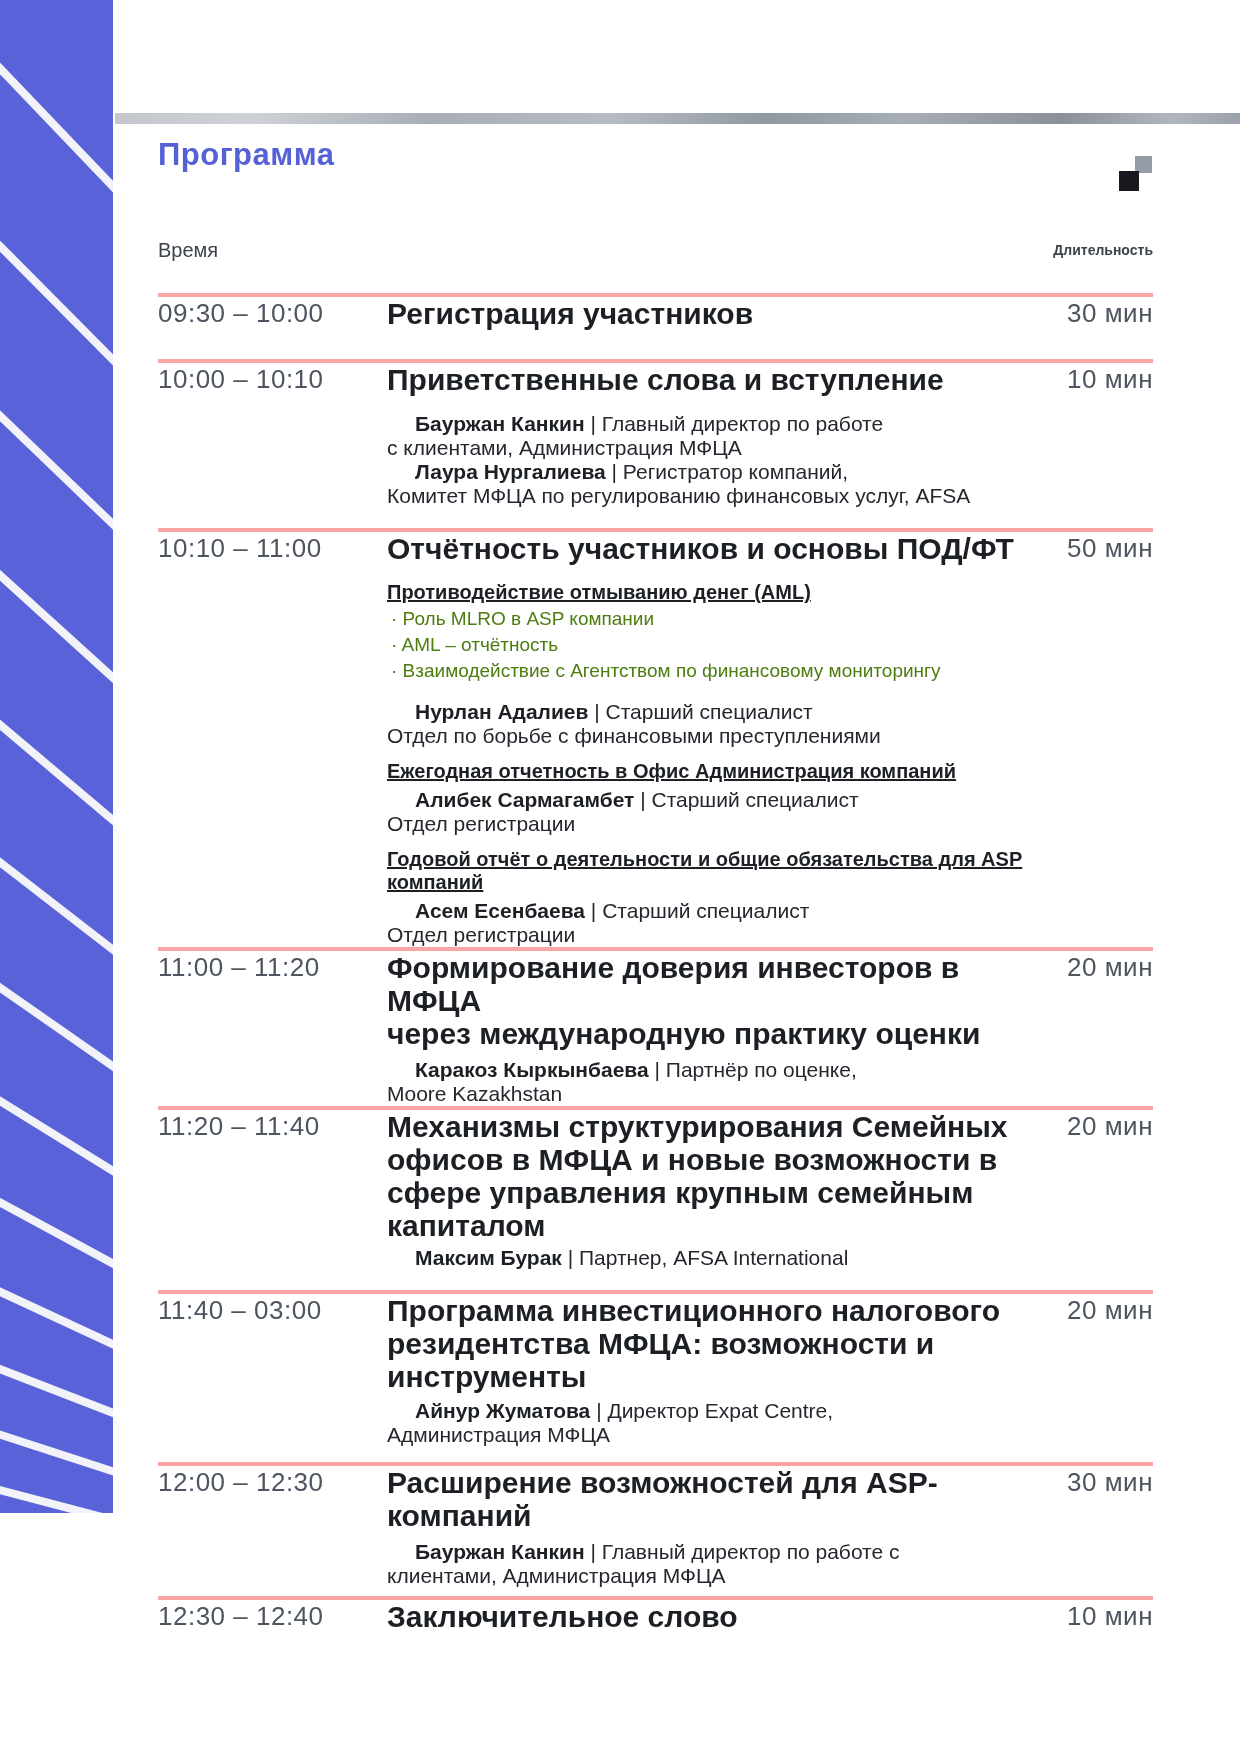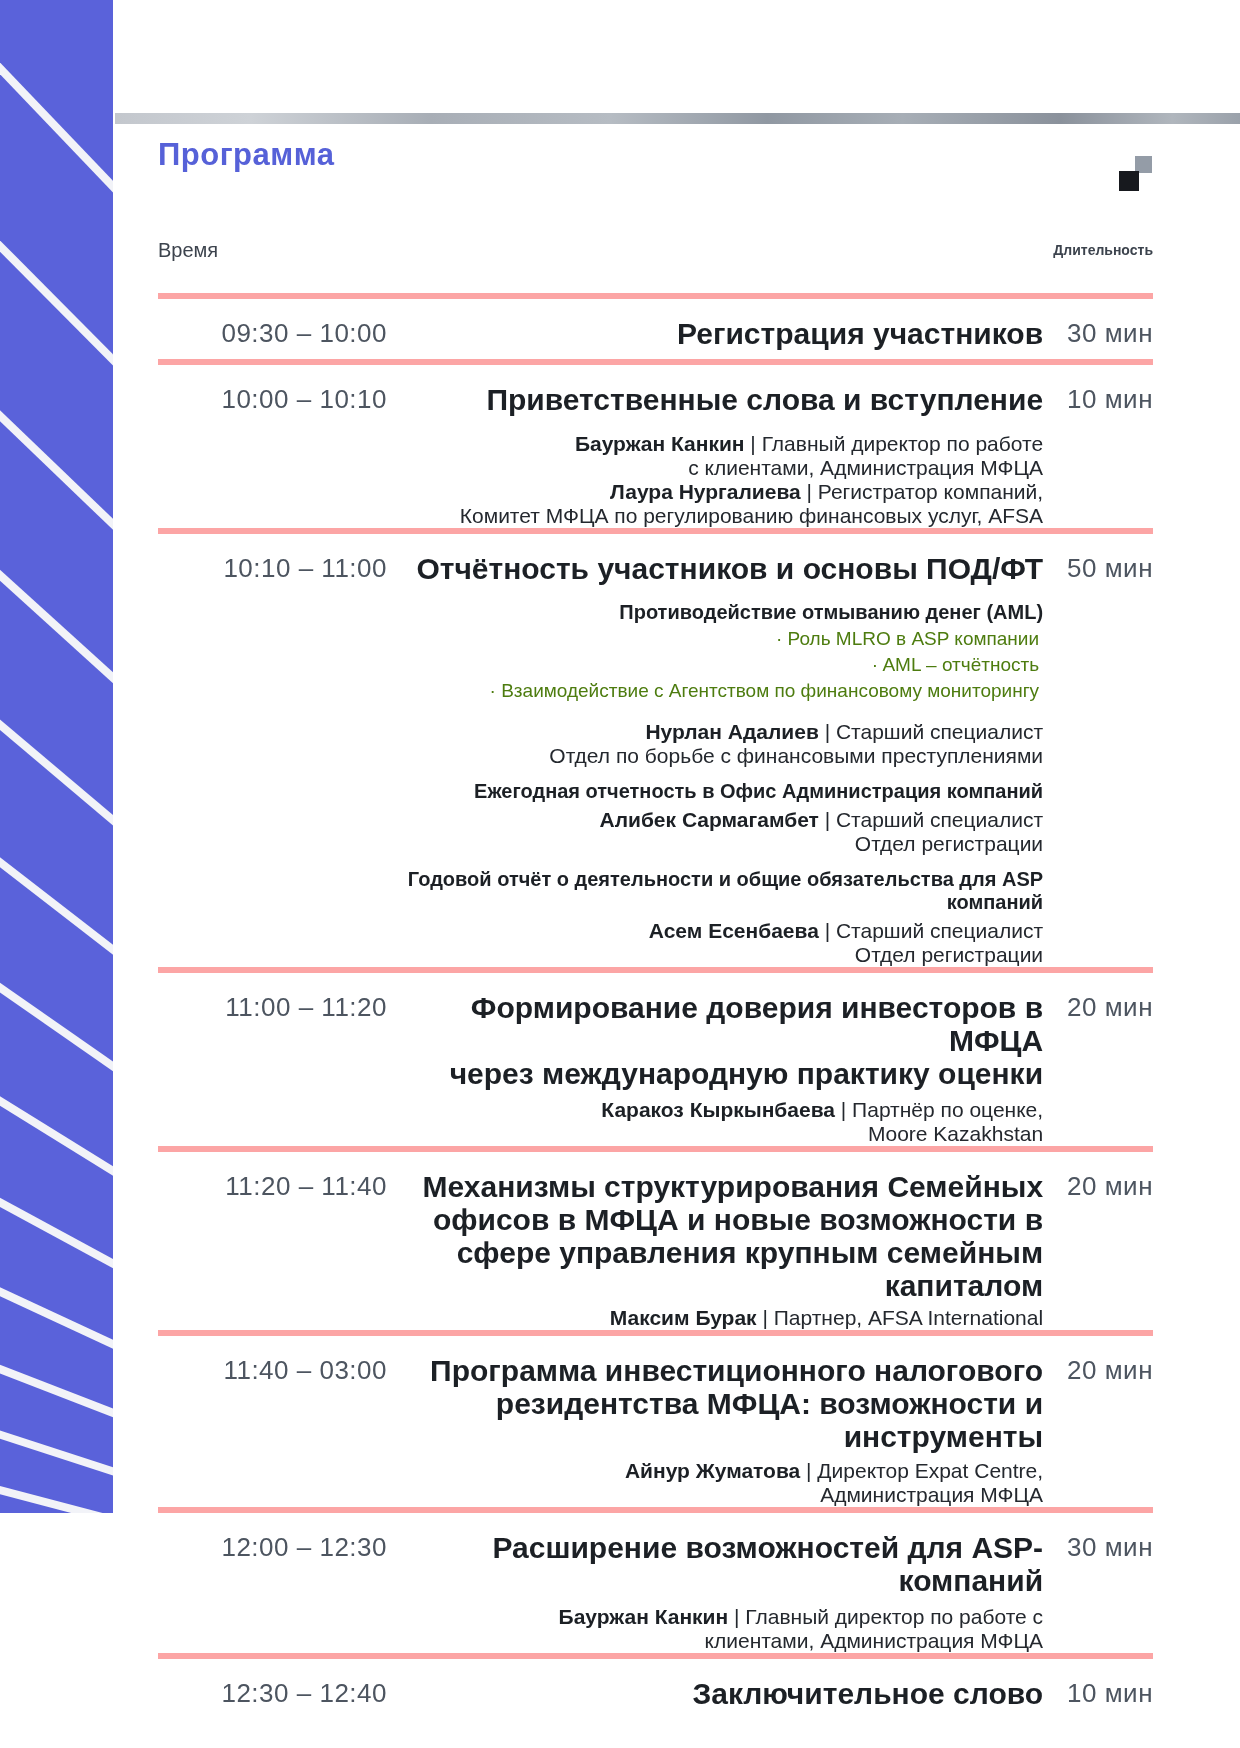--- a/index.html
+++ b/index.html
@@ -27,34 +27,34 @@
   }
   .cols-header {
     display:grid; grid-template-columns:229px 1fr auto;
     margin-top:60px; margin-bottom:31px;
   }
   .col-time-label { font-size:20px; line-height:23px; font-weight:400; color:#3c434d; }
   .col-dur-label  { font-size:14px; line-height:23px; font-weight:700; color:#3c434d; justify-self:end; }
 
   .row {
     display:grid; grid-template-columns:229px 1fr auto;
-    border-top:6px solid #fca5a5; padding-top:18px;
-    box-sizing:border-box; align-content:start;text-align:right;
+    border-top:4px solid #fca5a5; 
+    box-sizing:border-box; align-content:start;
   }
   .h66{min-height:66px} .h169{min-height:169px} .h404{min-height:404px} .h140{min-height:140px}
   .h184{min-height:184px} .h172{min-height:172px} .h134{min-height:134px} .h93{min-height:93px}
 
   .time { font-size:26px; line-height:32px; color:#4d5560; letter-spacing:.5px; }
   .dur  { font-size:26px; line-height:32px; color:#4d5560; letter-spacing:.5px; justify-self:end; white-space:nowrap; }
   .sess { padding-right:24px; }
   .sess-title { font-size:30px; font-weight:700; color:#1c2025; line-height:33px; }
 
   .detail { margin:0; font-size:21px; line-height:24px; color:#24282e; font-weight:400; }
-  .detail strong { font-weight:700; color:#1c2025; }
-  .topic  { margin:0; font-size:20px; line-height:23px; font-weight:700; color:#1c2025; }
+  .detail strong { font-weight:700; color:#1c2025;margin-left:28px; }
+  .topic  { margin:0; font-size:20px; line-height:23px; font-weight:700; color:#1c2025;text-decoration:underline; }
   .bullet { margin:4px; font-size:19px; line-height:22px; color:#4d7c0f; }
   .mt16{margin-top:16px} .mt18{margin-top:18px} .mt12{margin-top:12px}
   .mt5{margin-top:5px} .mt8{margin-top:8px} .mt6{margin-top:6px} .mt4{margin-top:4px}
 </style>
 </head>
 <body>
 
 <svg class="band" viewBox="0 0 113 1513" preserveAspectRatio="none" aria-hidden="true">
   <rect width="113" height="1513" fill="#5a62da"></rect>
   <g stroke="#f2f3f8" stroke-width="8" fill="none">

